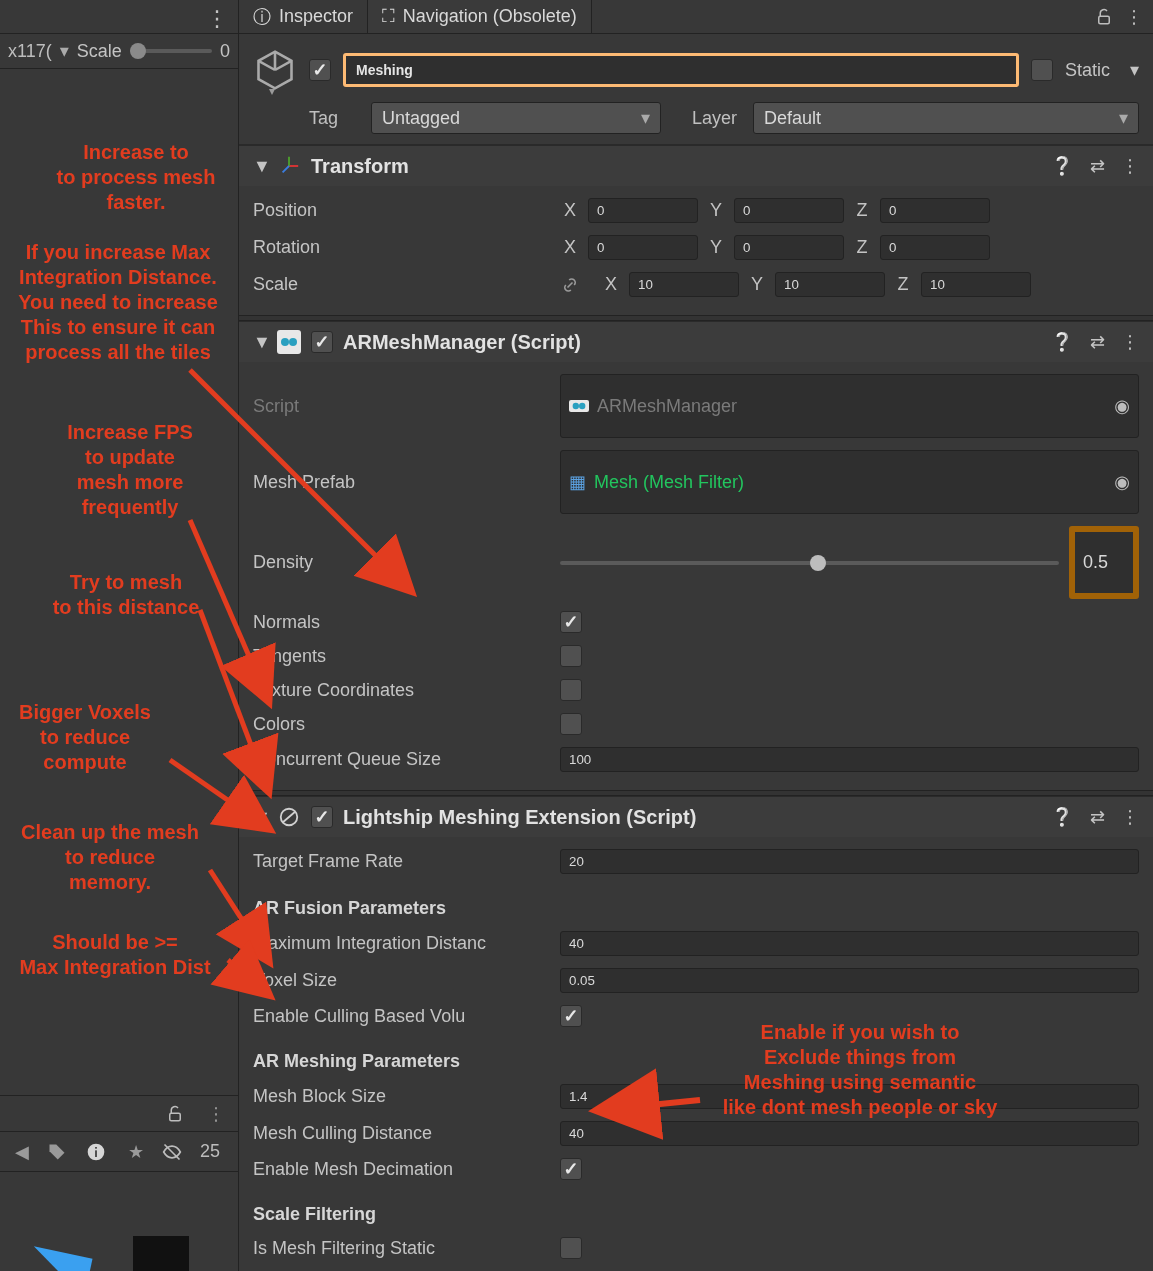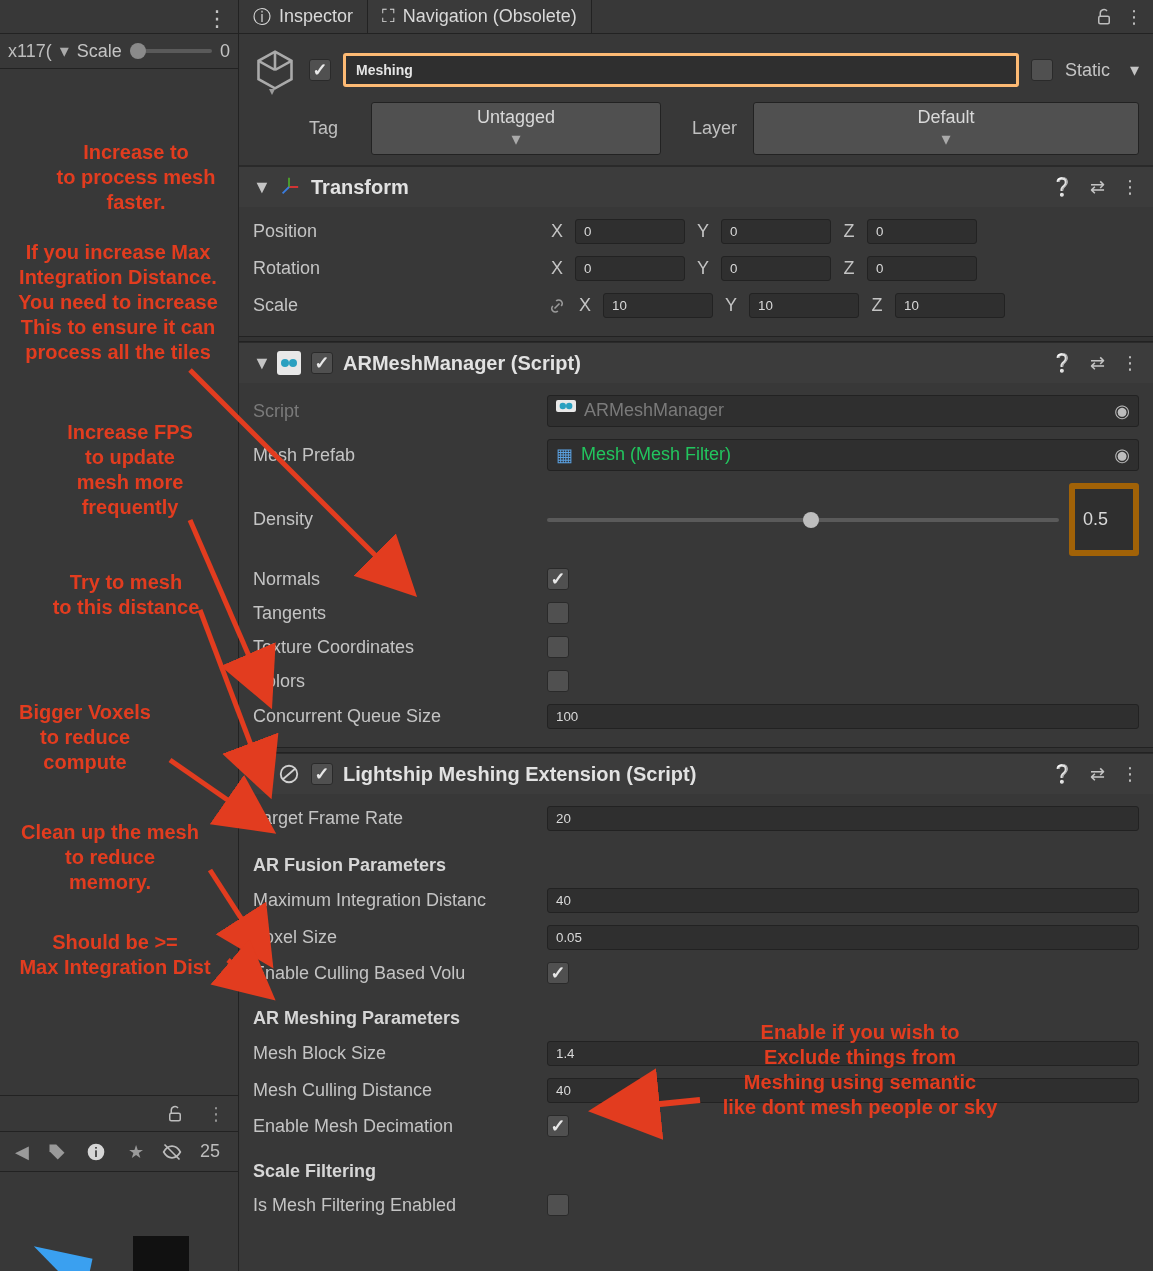--- a/index.html
+++ b/index.html
@@ -38,46 +38,46 @@
 .cube-drop { position: absolute; bottom: -6px; left: 16px; color: #9a9a9a; font-size: 12px; }
 .check { width: 22px; height: 22px; background: #505050; border: 1px solid #2a2a2a; display: flex; align-items: center; justify-content: center; color: #e8e8e8; font-weight: 700; cursor: pointer; border-radius: 3px; }
 .check.on::after { content: "✓"; }
 .name-field { flex: 1; background: #2f2f2f; border: 3px solid #fdba74; color: #e4e4e4; font-size: 14px; font-weight: 600; padding: 6px 10px; border-radius: 3px; }
 .static-chk { width: 22px; height: 22px; background: #505050; border: 1px solid #2a2a2a; border-radius: 3px; }
 .static-lbl { color: #c4c4c4; }
 .down-caret { color: #c4c4c4; padding-left: 8px; }
 
 .go-row2 { display: flex; align-items: center; gap: 16px; margin-top: 10px; padding-left: 56px; }
 .flab { color: #c0c0c0; width: 46px; }
-.dd { background: #505050; border: 1px solid #222; color: #d9d9d9; padding: 4px 10px; border-radius: 3px; display: flex; align-items: center; justify-content: space-between; cursor: pointer; flex-direction: column; }
+.dd { background: #505050; border: 1px solid #222; color: #d9d9d9; padding: 4px 10px; border-radius: 3px; display: flex; align-items: center; justify-content: space-between; cursor: pointer; }
 .dd .cv { color: #d9d9d9; }
 .dd .car { color: #aaa; }
 .dd.tag { flex: 1; max-width: 290px; }
 .dd.layer { flex: 1; }
 
 
 .component { border-top: 1px solid #2a2a2a; }
 .comp-head { display: flex; align-items: center; gap: 10px; padding: 8px 14px; background: #3c3c3c; }
 .folddown { color: #c4c4c4; width: 14px; cursor: pointer; }
 .comp-ico { width: 24px; height: 24px; display: flex; align-items: center; justify-content: center; }
 .comp-title { font-weight: 700; color: #e2e2e2; font-size: 20px; }
 .comp-spacer { flex: 1; }
 .comp-actions { display: flex; gap: 16px; color: #c4c4c4; align-items: center; }
 .comp-body { padding: 6px 14px 12px 14px; }
 
-.prop-row { display: flex; align-items: center; gap: 4px; padding: 6px 0; }
+.prop-row { display: flex; align-items: center; gap: 17px; padding: 6px 0; }
 .prop-label { width: 290px; color: #c4c4c4; overflow: hidden; white-space: nowrap; }
 .prop-label.sub { font-weight: 700; color: #d6d6d6; padding-top: 12px; }
 .prop-label.dim { color: #7a7a7a; }
 .prop-value { flex: 1; }
 .vec-row { display: flex; gap: 8px; align-items: center; }
 .axis-lbl { width: 20px; color: #c4c4c4; text-align: center; }
 .num-input { background: #2f2f2f; border: 1px solid #222; color: #d9d9d9; padding: 4px 8px; border-radius: 3px; width: 110px; }
 .num-input.full { flex: 1; width: auto; }
-.obj-field { display: flex; align-items: flex-start; background: #2f2f2f; border: 1px solid #222; border-radius: 3px; padding: 4px 8px; gap: 8px; }
+.obj-field { display: flex; align-items: center; background: #2f2f2f; border: 1px solid #222; border-radius: 3px; padding: 20px 8px; gap: 8px; }
 .obj-field .oi { color: #8a8a8a; }
 .obj-field .ot { color: #22c55e; }
 .obj-field.dim .ot { color: #7a7a7a; }
 .obj-field .target { margin-left: auto; color: #bdbdbd; }
 .slider-wrap { display: flex; align-items: center; gap: 10px; }
 .slider-wrap .track { flex: 1; height: 4px; background: #5a5a5a; border-radius: 2px; position: relative; }
 .slider-wrap .thumb { position: absolute; left: 50%; top: -6px; width: 16px; height: 16px; border-radius: 50%; background: #bdbdbd; }
 .slider-wrap .val { background: #2f2f2f; border: 6px solid #a16207; color: #d9d9d9; padding: 20px 8px; border-radius: 3px; width: 70px; text-align: left; }
 
 .eye-off { color: #9a9a9a; margin-right: 4px; }
@@ -388,21 +388,21 @@
         <input class="num-input full" value="40" style="">
       </div>
       <div class="prop-row">
         <div class="prop-label">Enable Mesh Decimation</div>
         <div class="check on"></div>
       </div>
       <div class="prop-row">
           <div class="prop-label sub">Scale Filtering</div>
         </div>
       <div class="prop-row">
-        <div class="prop-label">Is Mesh Filtering Enabled</div>
+        <div class="prop-label">Is Mesh Filtering Static</div>
         <div class="check"></div>
       </div>
     </div>
   </div>
 </div>
 
 <div class="annot" style="left:36px; top:140px; width:200px;">Increase to<br>to process mesh<br>faster.</div>
 <div class="annot" style="left:0px; top:240px; width:236px;">If you increase Max<br>Integration Distance.<br>You need to increase<br>This to ensure it can<br>process all the tiles</div>
 <div class="annot" style="left:40px; top:420px; width:180px;">Increase FPS<br>to update<br>mesh more<br>frequently</div>
 <div class="annot" style="left:36px; top:570px; width:180px;">Try to mesh<br>to this distance</div>

